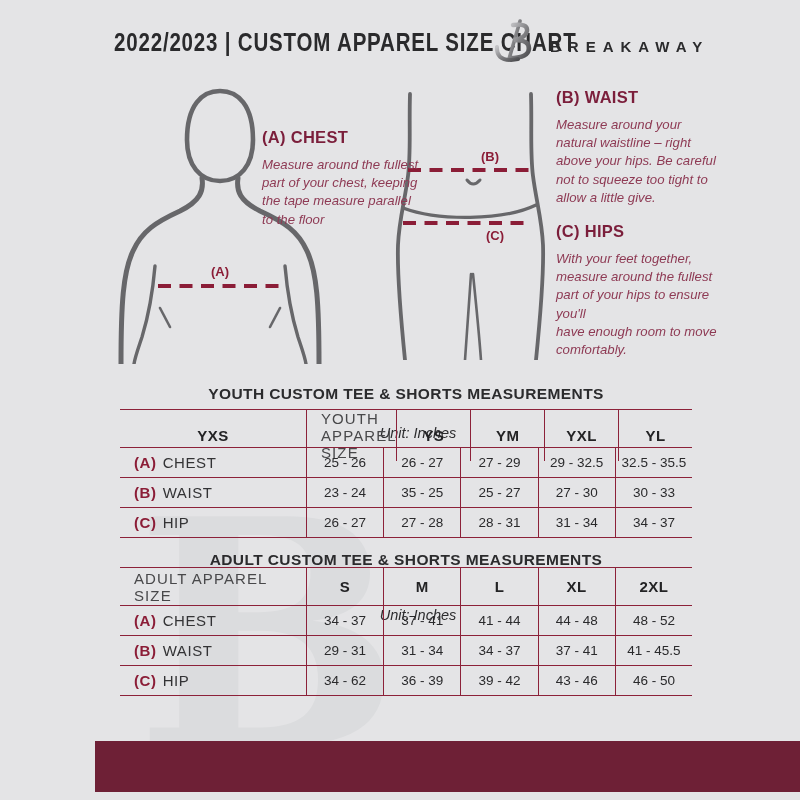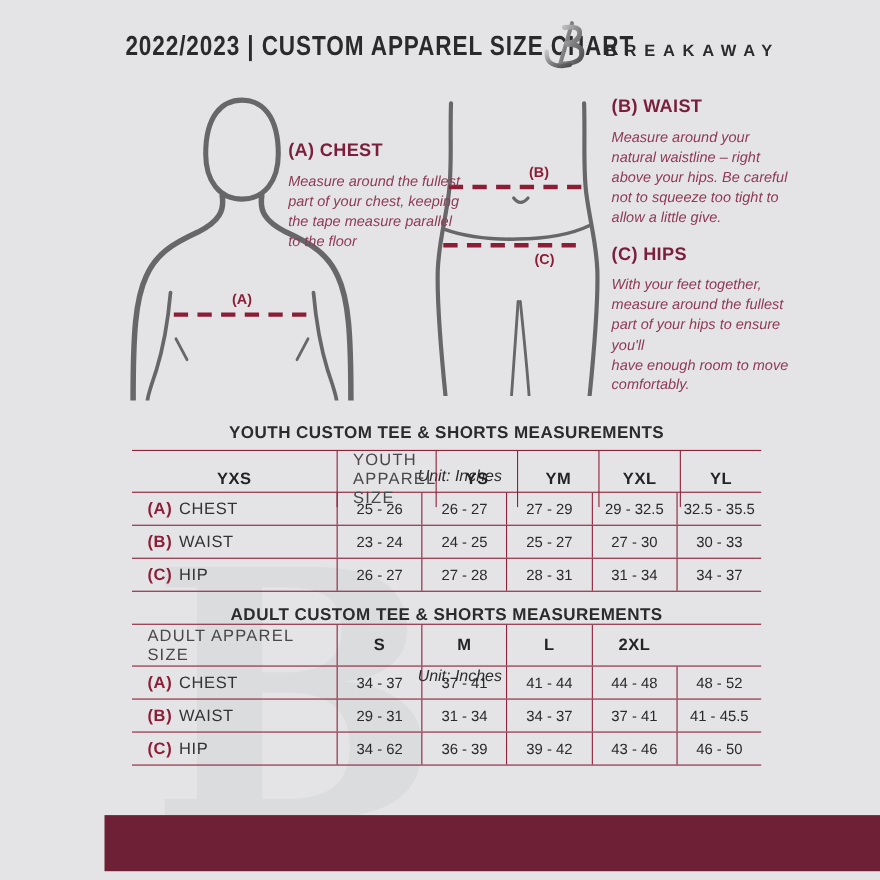--- a/index.html
+++ b/index.html
@@ -157,21 +157,21 @@
         <div class="tc">27 - 29</div>
         <div class="tc">29 - 32.5</div>
         <div class="tc">32.5 - 35.5</div>
       </div>
       <div class="tr data">
         <div class="tc first rowhead">
           <span class="pref">(B)</span>
           <span>WAIST</span>
         </div>
         <div class="tc">23 - 24</div>
-        <div class="tc">24 - 25</div>
+        <div class="tc">35 - 25</div>
         <div class="tc">25 - 27</div>
         <div class="tc">27 - 30</div>
         <div class="tc">30 - 33</div>
       </div>
       <div class="tr data">
         <div class="tc first rowhead">
           <span class="pref">(C)</span>
           <span>HIP</span>
         </div>
         <div class="tc">26 - 27</div>
@@ -183,20 +183,21 @@
     </div>
 
     <div class="tbl-title a-title">ADULT CUSTOM TEE &amp; SHORTS MEASUREMENTS</div>
     <div class="tbl-unit a-unit">Unit: Inches</div>
     <div class="tbl a-tbl">
       <div class="tr head">
         <div class="tc first cornerhead">ADULT APPAREL SIZE</div>
         <div class="tc colhead">S</div>
         <div class="tc colhead">M</div>
         <div class="tc colhead">L</div>
+        <div class="tc colhead">XL</div>
         <div class="tc colhead">2XL</div>
       </div>
       <div class="tr data">
         <div class="tc first rowhead">
           <span class="pref">(A)</span>
           <span>CHEST</span>
         </div>
         <div class="tc">34 - 37</div>
         <div class="tc">37 - 41</div>
         <div class="tc">41 - 44</div>

